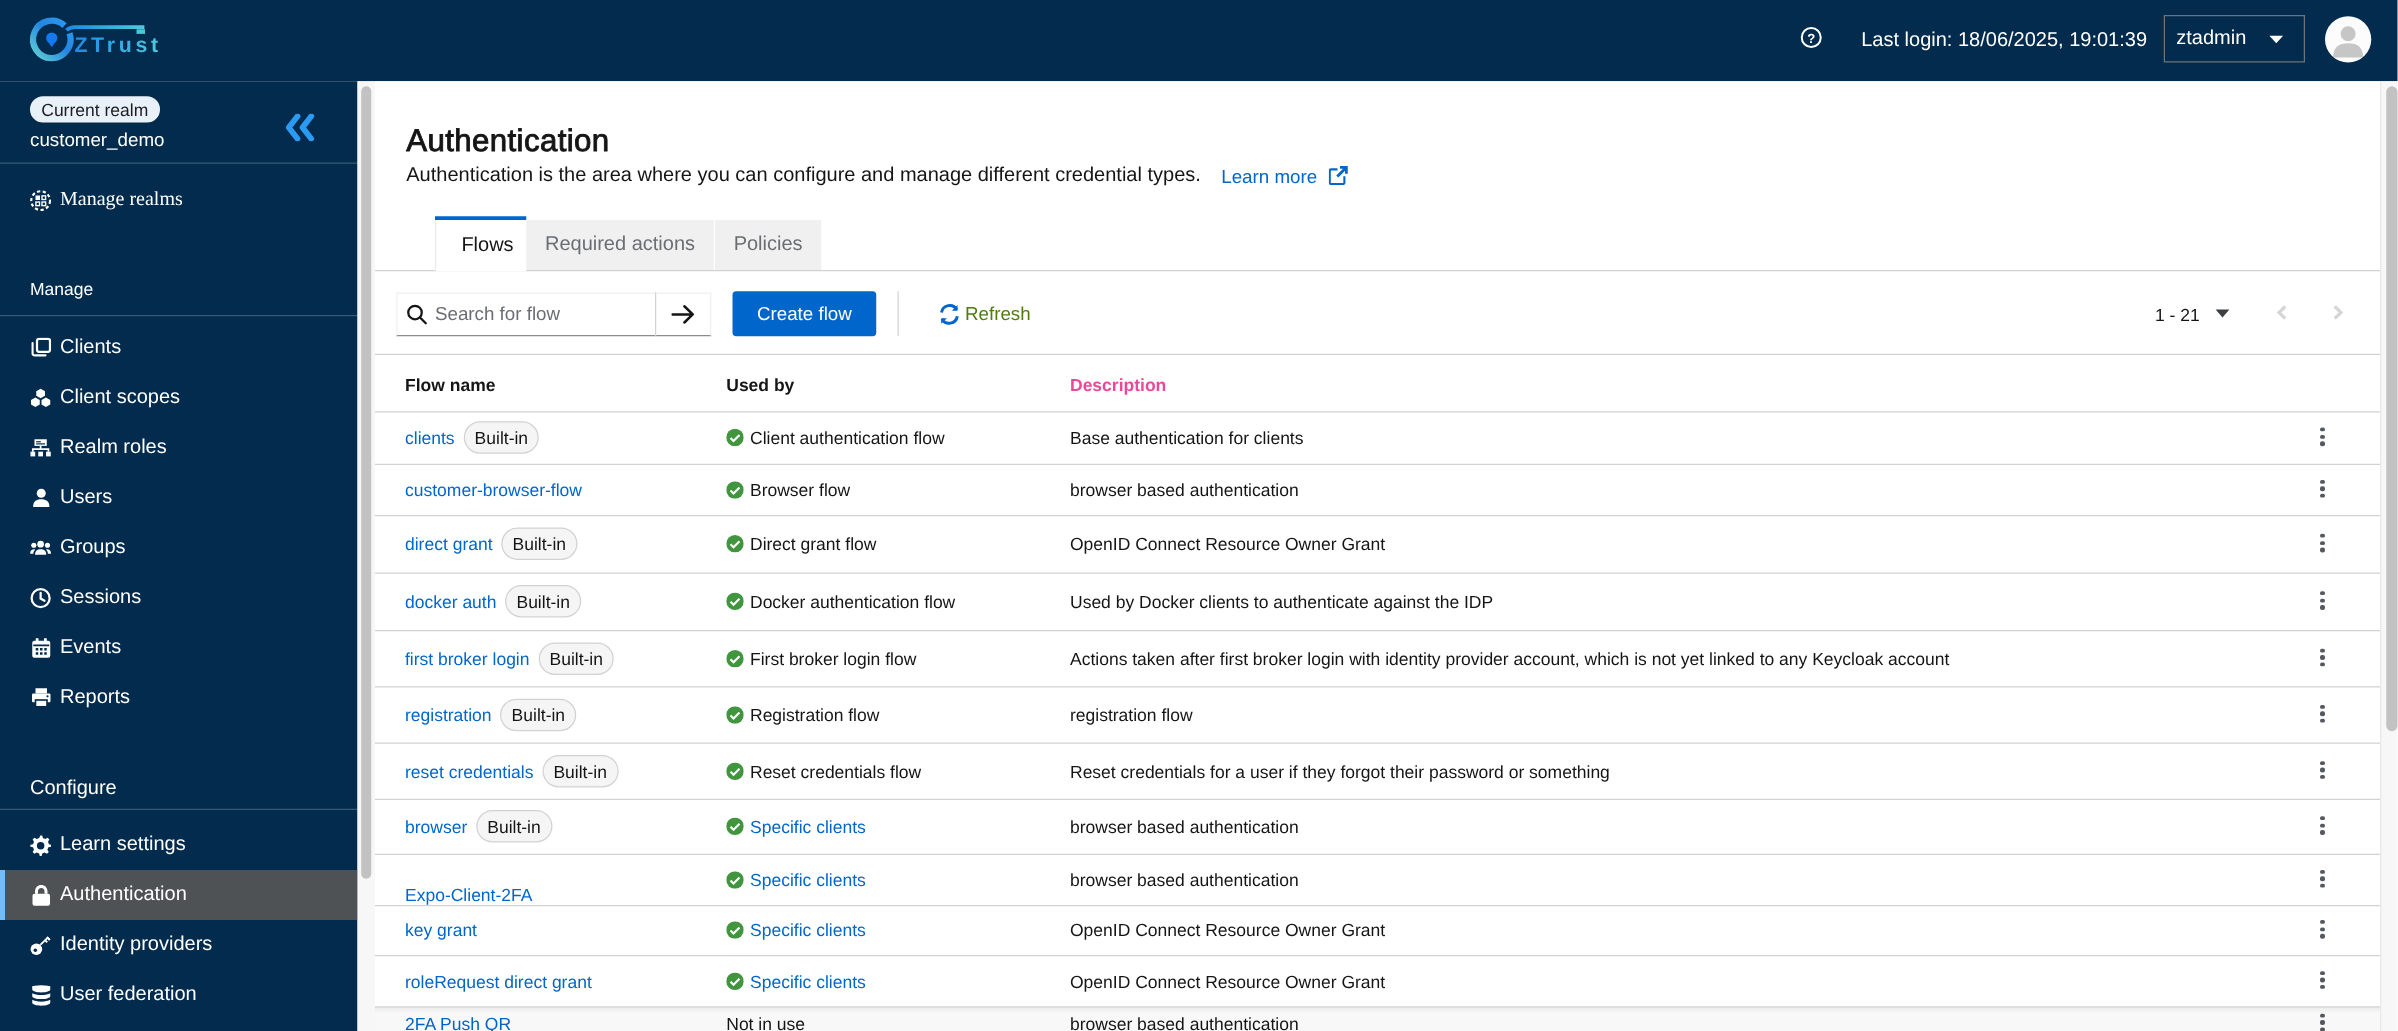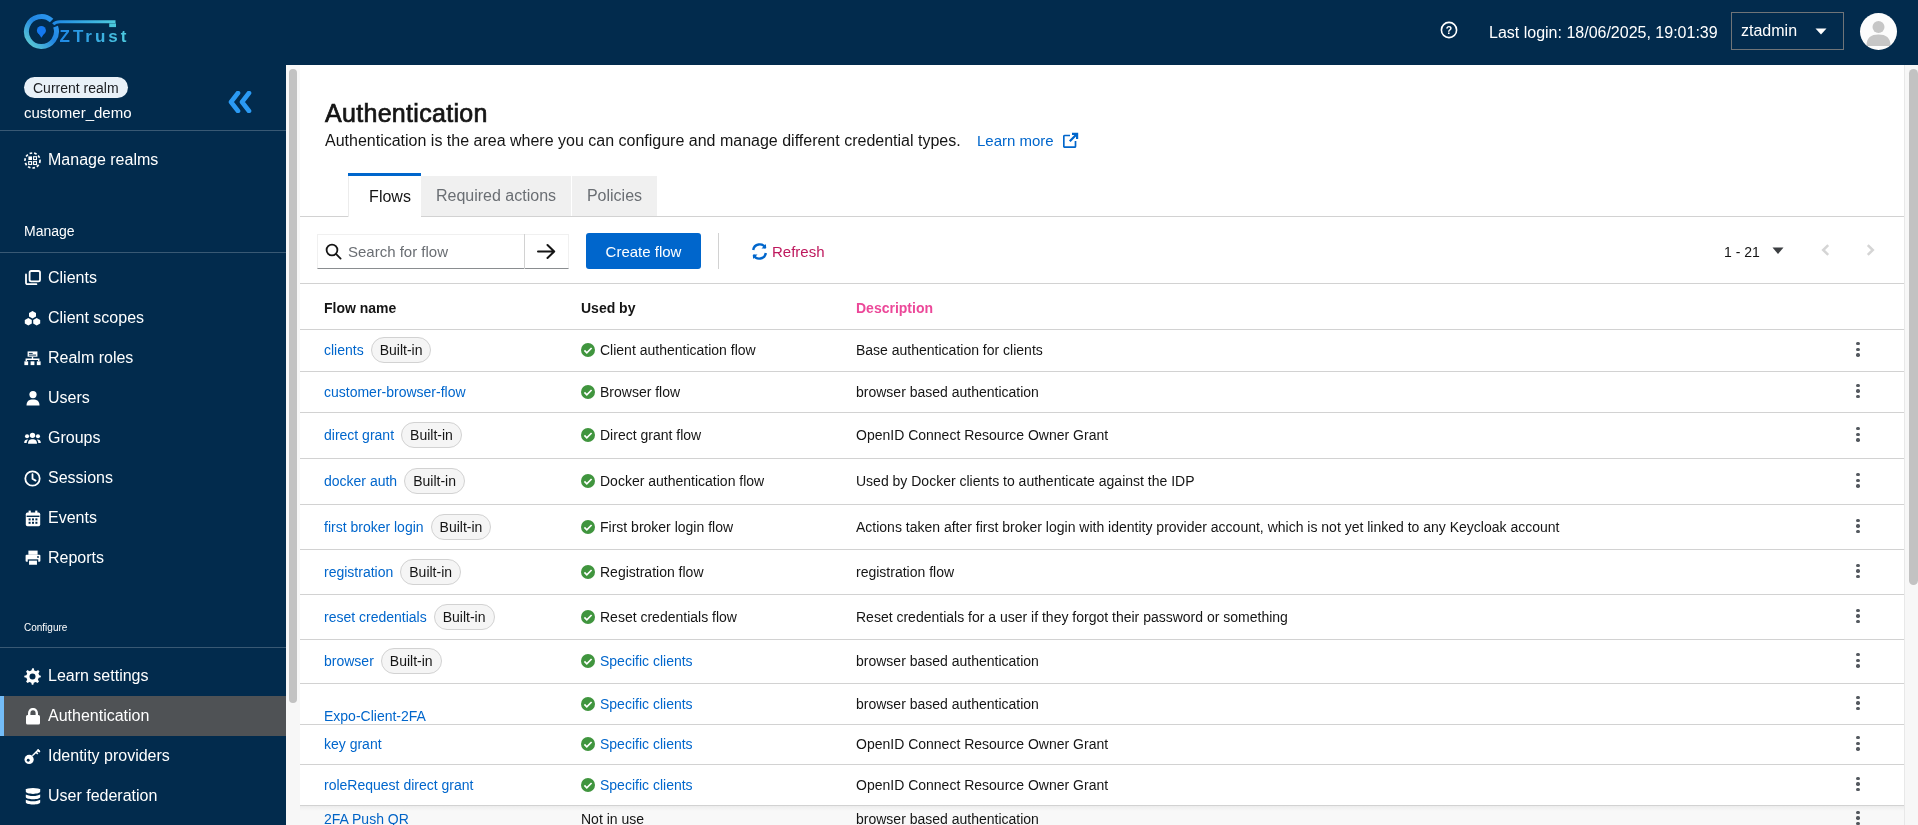--- a/index.html
+++ b/index.html
@@ -73,21 +73,21 @@
 </div>
 <div class="abs" style="left:24px; top:104px; font-size:15px; color:#fff;">customer_demo</div>
 
 <svg class="abs" style="left:227px; top:91px;" width="26" height="22" viewBox="0 0 26 22">
   <path d="M11 2 L4 11 L11 20" fill="none" stroke="#2b9af3" stroke-width="4.6" stroke-linecap="round" stroke-linejoin="round"></path>
   <path d="M22 2 L15 11 L22 20" fill="none" stroke="#2b9af3" stroke-width="4.6" stroke-linecap="round" stroke-linejoin="round"></path>
 </svg>
 
 <div class="abs" style="left:0; top:130px; width:286px; height:1px; background:rgba(255,255,255,0.22);"></div>
 
-<div class="nav-item" style="top:140px;">
+<div class="nav-item" style="top:140px;font-family:Liberation Serif, serif;">
   <span class="ic">
     <svg width="17" height="17" viewBox="0 0 17 17">
       <circle cx="8.5" cy="8.5" r="7.5" fill="none" stroke="#fff" stroke-width="1.7" stroke-dasharray="2.6 2"></circle>
       <rect x="4.4" y="4.4" width="3.6" height="3.6" fill="#fff"></rect>
       <rect x="9.6" y="4.7" width="2.9" height="2.9" fill="none" stroke="#fff" stroke-width="1.1"></rect>
       <rect x="4.7" y="9.6" width="2.9" height="2.9" fill="none" stroke="#fff" stroke-width="1.1"></rect>
       <rect x="9.6" y="9.6" width="2.9" height="2.9" fill="none" stroke="#fff" stroke-width="1.1"></rect>
     </svg>
   </span>
   <span class="tx">Manage realms</span>
@@ -184,21 +184,21 @@
       <svg width="16" height="16" viewBox="0 0 16 16">
     <rect x="3.4" y="0.6" width="9.2" height="4.2" fill="#fff"></rect>
     <rect x="0.6" y="4.8" width="14.8" height="7" rx="1" fill="#fff"></rect>
     <rect x="3.4" y="10" width="9.2" height="5.4" fill="#fff" stroke="#022b4d" stroke-width="1.3"></rect>
     <circle cx="13" cy="7" r="0.9" fill="#022b4d"></circle>
   </svg>
     </span>
   <span class="tx">Reports</span>
 </div>
 
-<div class="abs" style="left:24px; top:622px; font-size:10px; color:#fff;">Configure</div>
+<div class="abs" style="left:24px; top:622px; font-size:16px; color:#fff;">Configure</div>
 <div class="abs" style="left:0; top:647px; width:286px; height:1px; background:rgba(255,255,255,0.22);"></div>
 
 <div class="nav-item" style="top:656px;">
   <span class="ic">
       <svg width="17" height="17" viewBox="0 0 17 17">
     <path d="M8.5 0.5 L10 0.5 L10.5 2.6 L12.4 3.4 L14.3 2.3 L15.7 3.7 L14.6 5.6 L15.4 7.5 L17 8 L17 9.5 L14.9 10 L14.1 11.9 L15.2 13.8 L13.8 15.2 L11.9 14.1 L10 14.9 L9.5 17 L8 17 L7.5 14.9 L5.6 14.1 L3.7 15.2 L2.3 13.8 L3.4 11.9 L2.6 10 L0.5 9.5 L0.5 8 L2.6 7.5 L3.4 5.6 L2.3 3.7 L3.7 2.3 L5.6 3.4 L7.5 2.6 Z" fill="#fff" transform="translate(-0.2,-0.2)"></path>
     <circle cx="8.5" cy="8.5" r="3" fill="#022b4d"></circle>
   </svg>
     </span>
   <span class="tx">Learn settings</span>
@@ -270,21 +270,21 @@
 
 <div class="abs" style="left:586px; top:233px; width:115px; height:36px; background:#0066cc; border-radius:3px; display:flex; align-items:center; justify-content:center; font-size:15px; color:#fff;">Create flow</div>
 <div class="abs" style="left:718px; top:233px; width:1px; height:36px; background:#d2d2d2;"></div>
 
 <svg class="abs" style="left:751px; top:243px;" width="17" height="17" viewBox="0 0 17 17">
   <path d="M2.2 7 A6.6 6.6 0 0 1 14.5 4.8" fill="none" stroke="#0066cc" stroke-width="2.4"></path>
   <path d="M15 1 L15 5.5 L10.5 5.5 Z" fill="#0066cc"></path>
   <path d="M14.8 10 A6.6 6.6 0 0 1 2.5 12.2" fill="none" stroke="#0066cc" stroke-width="2.4"></path>
   <path d="M2 16 L2 11.5 L6.5 11.5 Z" fill="#0066cc"></path>
 </svg>
-<div class="abs" style="left:772px; top:234px; height:35px; display:flex; align-items:center; font-size:15px; color:#be185d;">Refresh</div>
+<div class="abs" style="left:772px; top:234px; height:35px; display:flex; align-items:center; font-size:15px; color:#4d7c0f;">Refresh</div>
 
 <div class="abs" style="left:1724px; top:234px; height:35px; display:flex; align-items:center; font-size:14px; color:#151515;">1 - 21</div>
 <svg class="abs" style="left:1772px; top:247px;" width="12" height="8" viewBox="0 0 12 8">
     <path d="M0.5 0.5 L11.5 0.5 L6 7 Z" fill="#3c3f42"></path>
   </svg>
 <svg class="abs" style="left:1820px; top:244px;" width="10" height="12" viewBox="0 0 10 12">
     <path d="M8.2 1.2 L3.2 6 L8.2 10.8" fill="none" stroke="#d5d5d5" stroke-width="2.5"></path>
   </svg>
 <svg class="abs" style="left:1866px; top:244px;" width="10" height="12" viewBox="0 0 10 12">
     <path d="M1.8 1.2 L6.8 6 L1.8 10.8" fill="none" stroke="#d5d5d5" stroke-width="2.5"></path>

